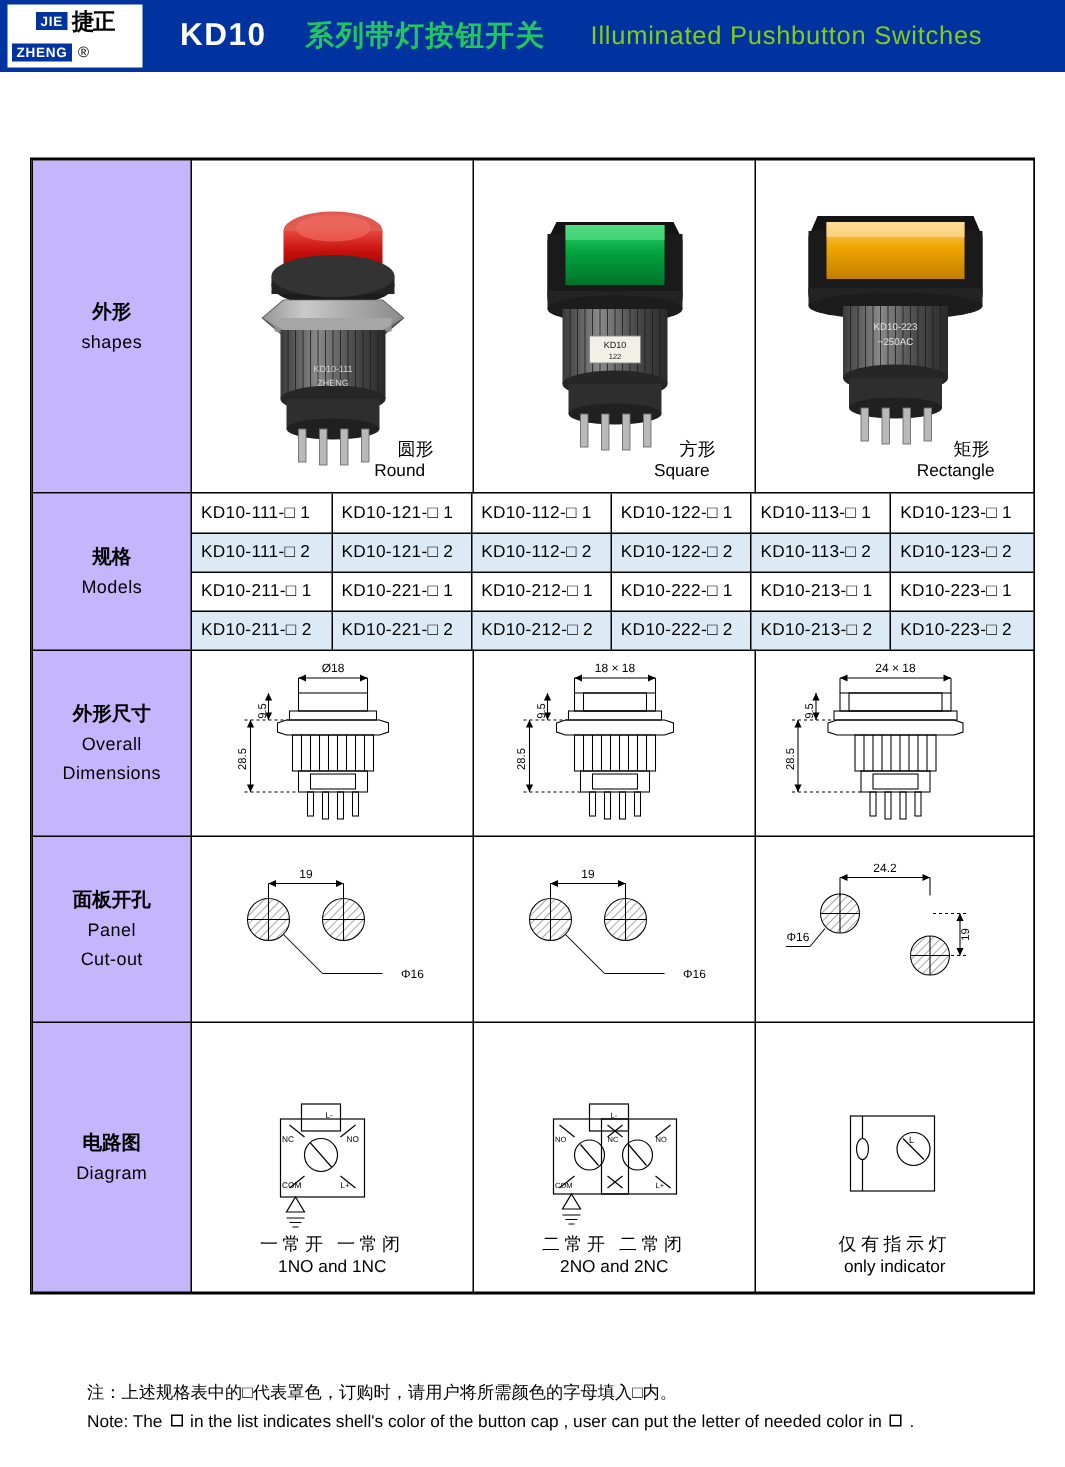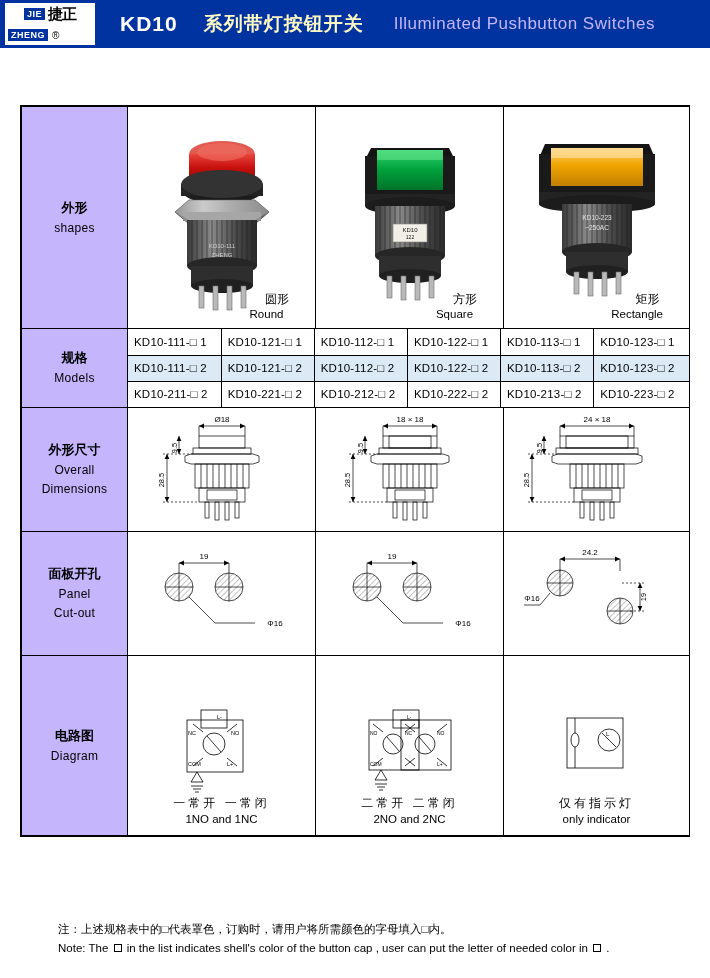--- a/index.html
+++ b/index.html
@@ -72,28 +72,28 @@
     margin-left: 4px;
   }
   .hdr-model {
     color: #fff;
     font-size: 21px;
     font-weight: bold;
     margin-left: 24px;
     letter-spacing: 1px;
   }
   .hdr-cn {
-    color: #fef9c3;
+    color: #22c55e;
     font-size: 19px;
     font-weight: bold;
     margin-left: 26px;
     letter-spacing: 1px;
   }
   .hdr-en {
-    color: #c4b5fd;
+    color: #84cc16;
     font-size: 17px;
     margin-left: 30px;
     letter-spacing: 0.5px;
   }
 
   
   .title-line {
     position: absolute;
     left: 0; top: 48px;
     width: 710px; height: 36px;
@@ -472,20 +472,28 @@
           </tr>
           <tr>
             <td>KD10-111-□ 2</td>
             <td>KD10-121-□ 2</td>
             <td>KD10-112-□ 2</td>
             <td>KD10-122-□ 2</td>
             <td>KD10-113-□ 2</td>
             <td>KD10-123-□ 2</td>
           </tr>
           <tr>
+            <td>KD10-211-□ 1</td>
+            <td>KD10-221-□ 1</td>
+            <td>KD10-212-□ 1</td>
+            <td>KD10-222-□ 1</td>
+            <td>KD10-213-□ 1</td>
+            <td>KD10-223-□ 1</td>
+          </tr>
+          <tr>
             <td>KD10-211-□ 2</td>
             <td>KD10-221-□ 2</td>
             <td>KD10-212-□ 2</td>
             <td>KD10-222-□ 2</td>
             <td>KD10-213-□ 2</td>
             <td>KD10-223-□ 2</td>
           </tr>
         </tbody>
       </table>
     </td>

